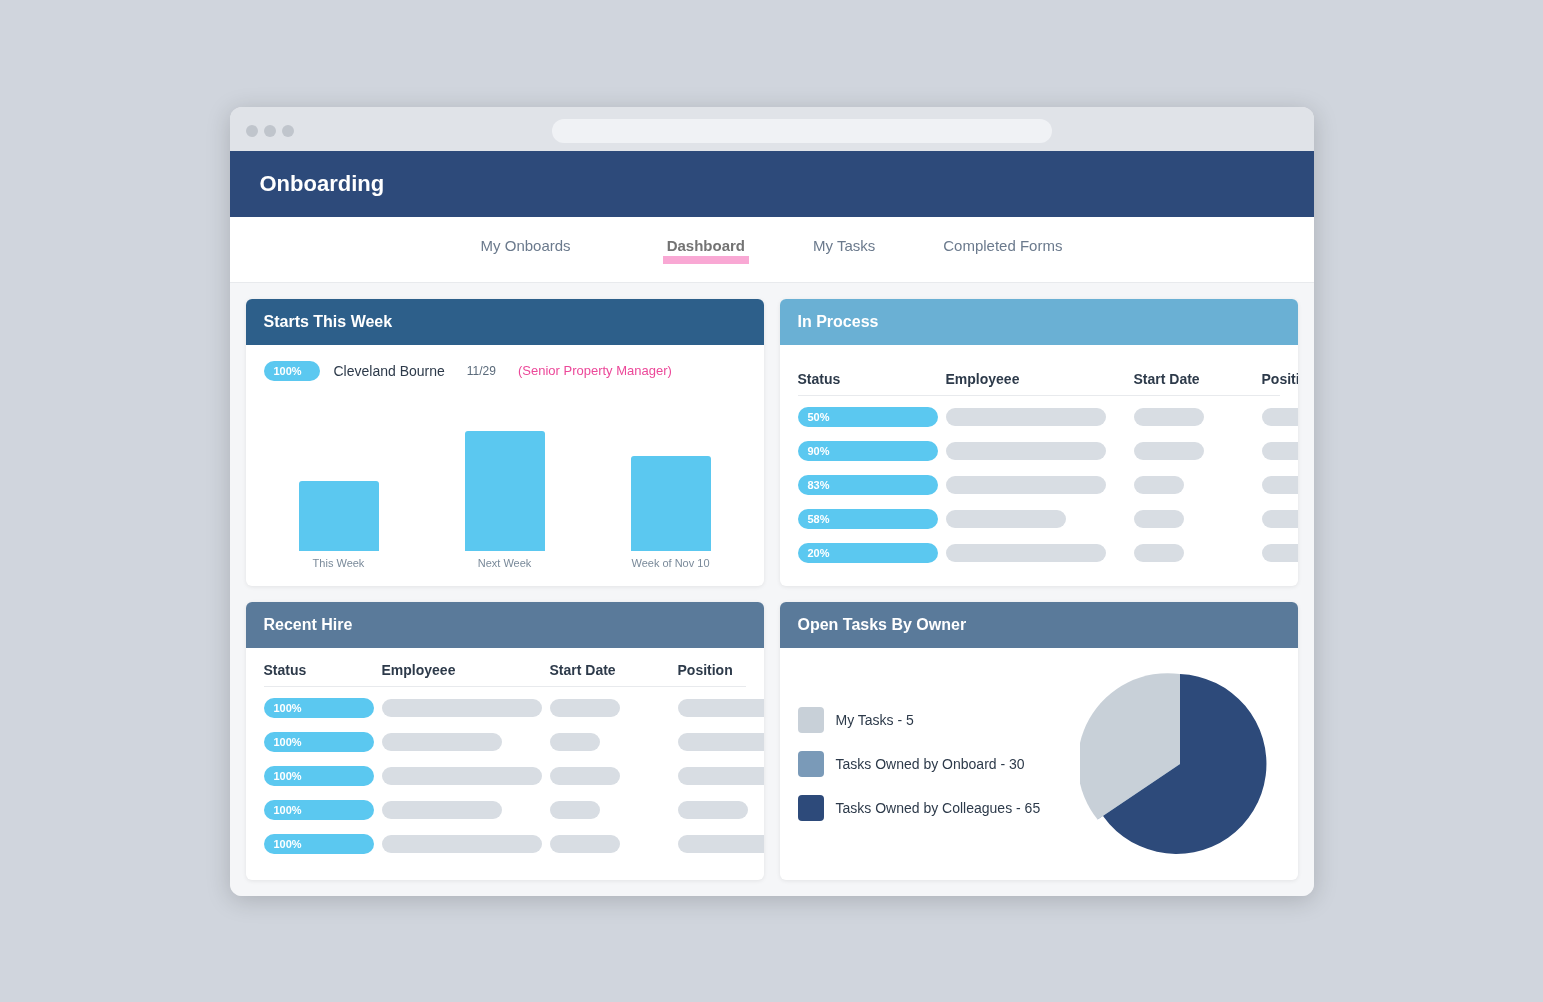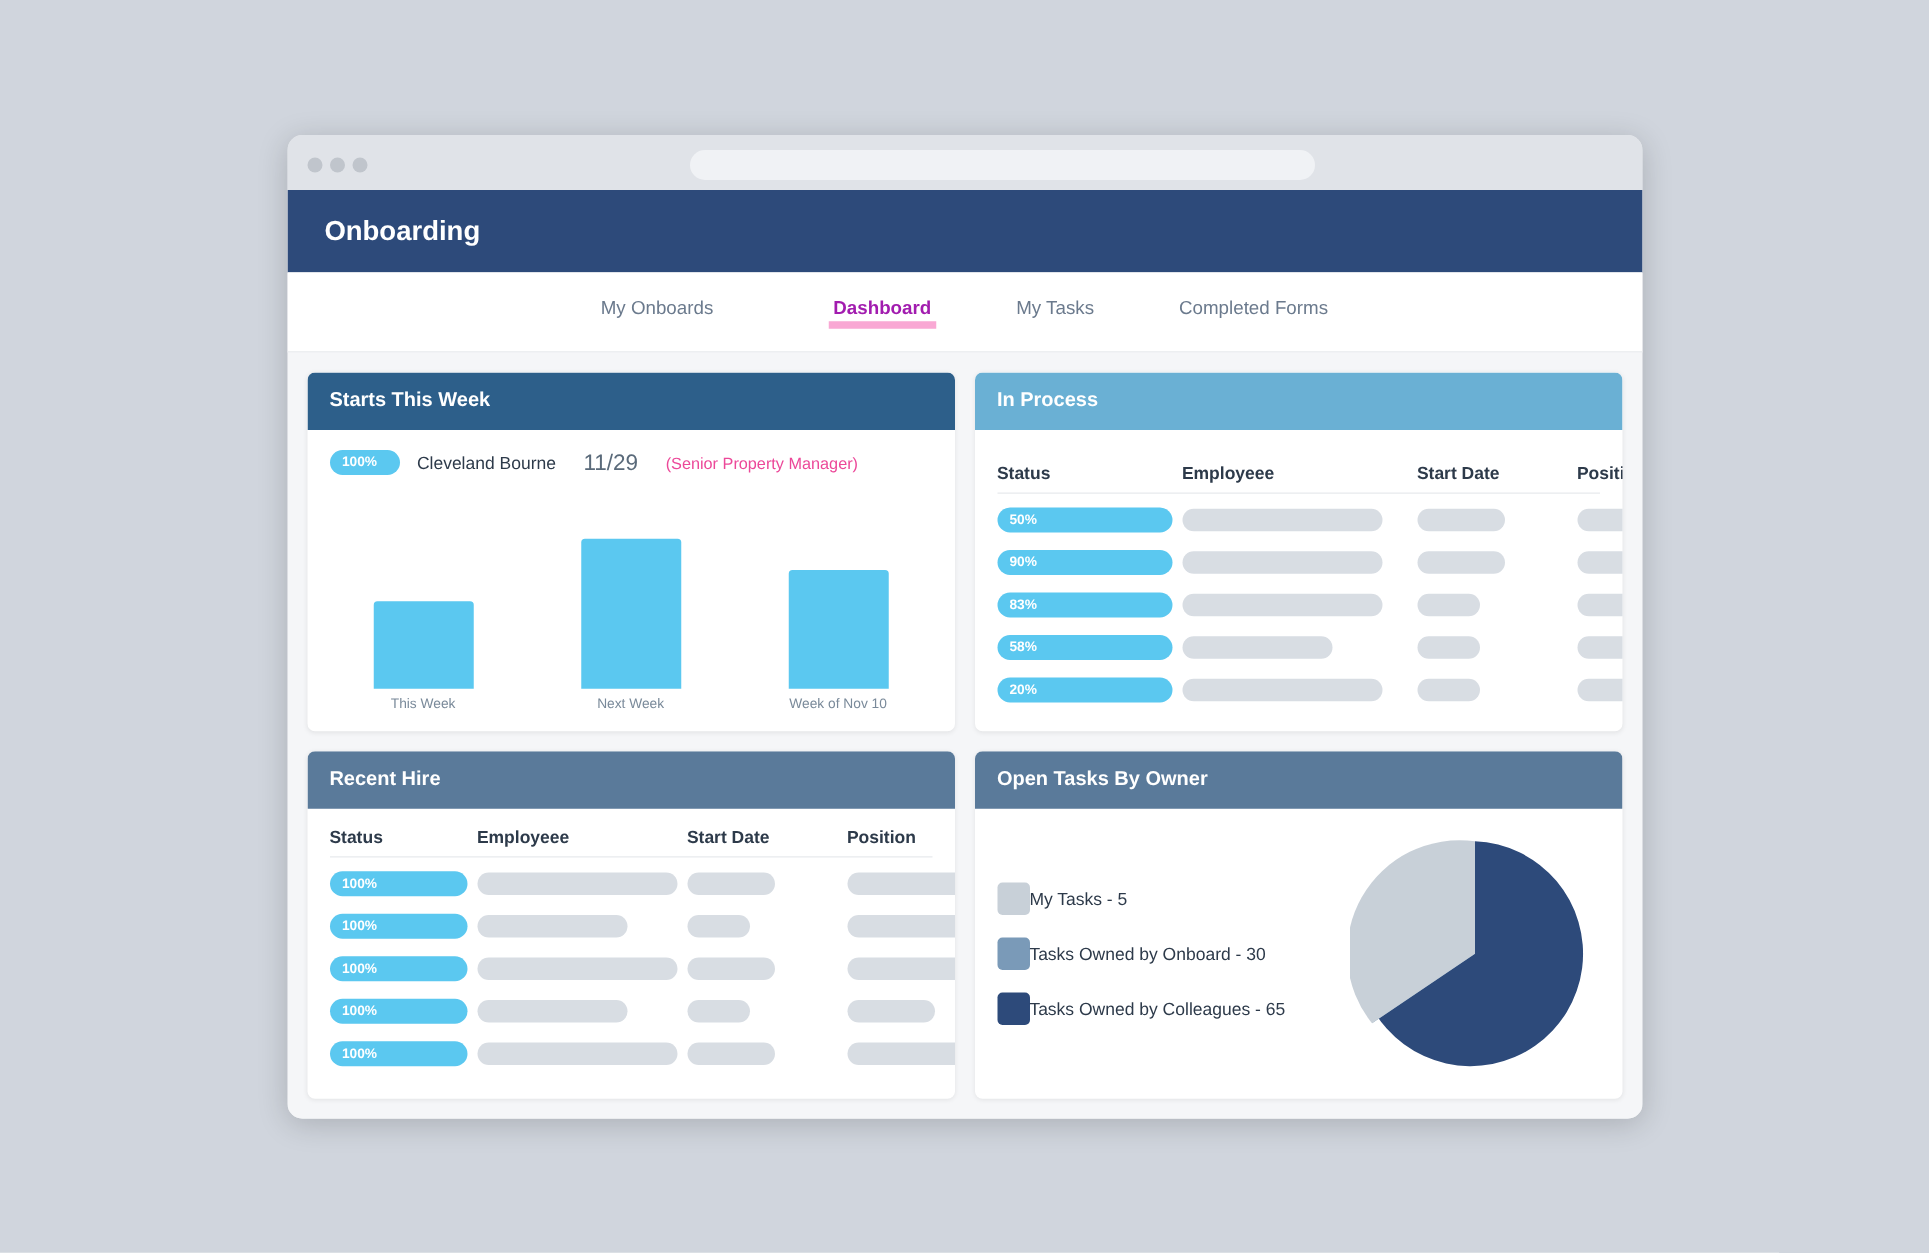--- a/index.html
+++ b/index.html
@@ -62,23 +62,23 @@
       padding: 18px 0;
       border-bottom: 1px solid #e8eaed;
     }
     .nav-tab {
       font-size: 15px;
       color: #6b7a8d;
       cursor: pointer;
       padding: 2px 4px;
     }
     .nav-tab.active {
-      color: #a21caf;
+      color: #737373;
       font-weight: 700;
-      border-bottom: 6px solid #f9a8d4;
+      border-bottom: 8px solid #f9a8d4;
       margin-left: 28px;
     }
     
     .dashboard {
       display: grid;
       grid-template-columns: 1fr 1fr;
       gap: 16px;
       padding: 16px;
     }
     .card {
@@ -114,21 +114,21 @@
       padding: 4px 10px;
       min-width: 56px;
       text-align: left;
     }
     .employee-name {
       font-size: 14px;
       font-weight: 400;
       color: #2d3a4a;
     }
     .employee-date {
-      font-size: 18px;
+      font-size: 12px;
       color: #5a6a7a;
       margin-left: 8px;
     }
     .employee-role {
       font-size: 13px;
       color: #ec4899;
       margin-left: 8px;
     }
     
     .bar-chart {
@@ -215,20 +215,21 @@
     }
     .legend {
       display: flex;
       flex-direction: column;
       gap: 18px;
       flex: 1;
     }
     .legend-item {
       display: flex;
       align-items: center;
+      gap: 12px;
       font-size: 14px;
       color: #2d3a4a;
       font-weight: 500;
     }
     .legend-swatch {
       width: 26px;
       height: 26px;
       border-radius: 4px;
       flex-shrink: 0;
     }

